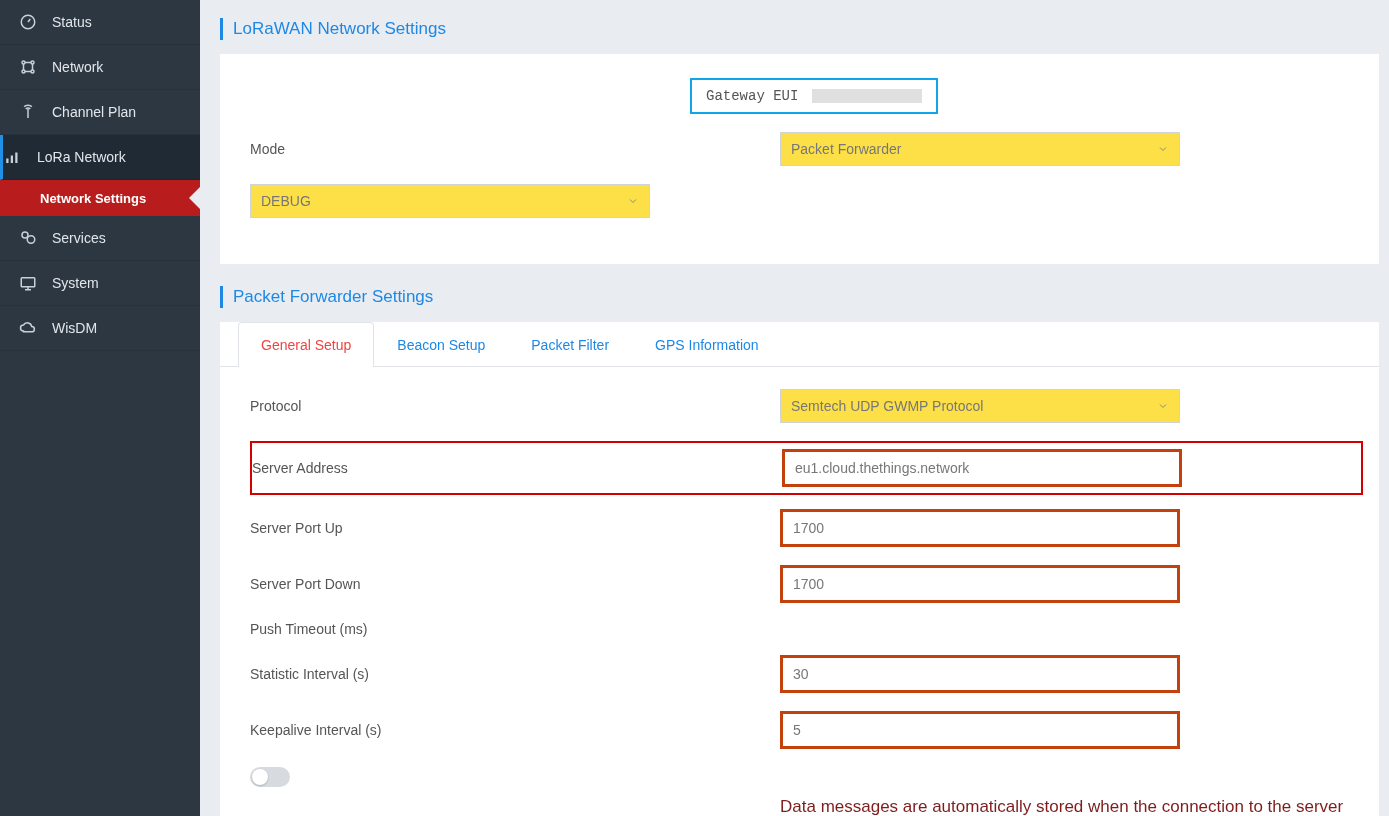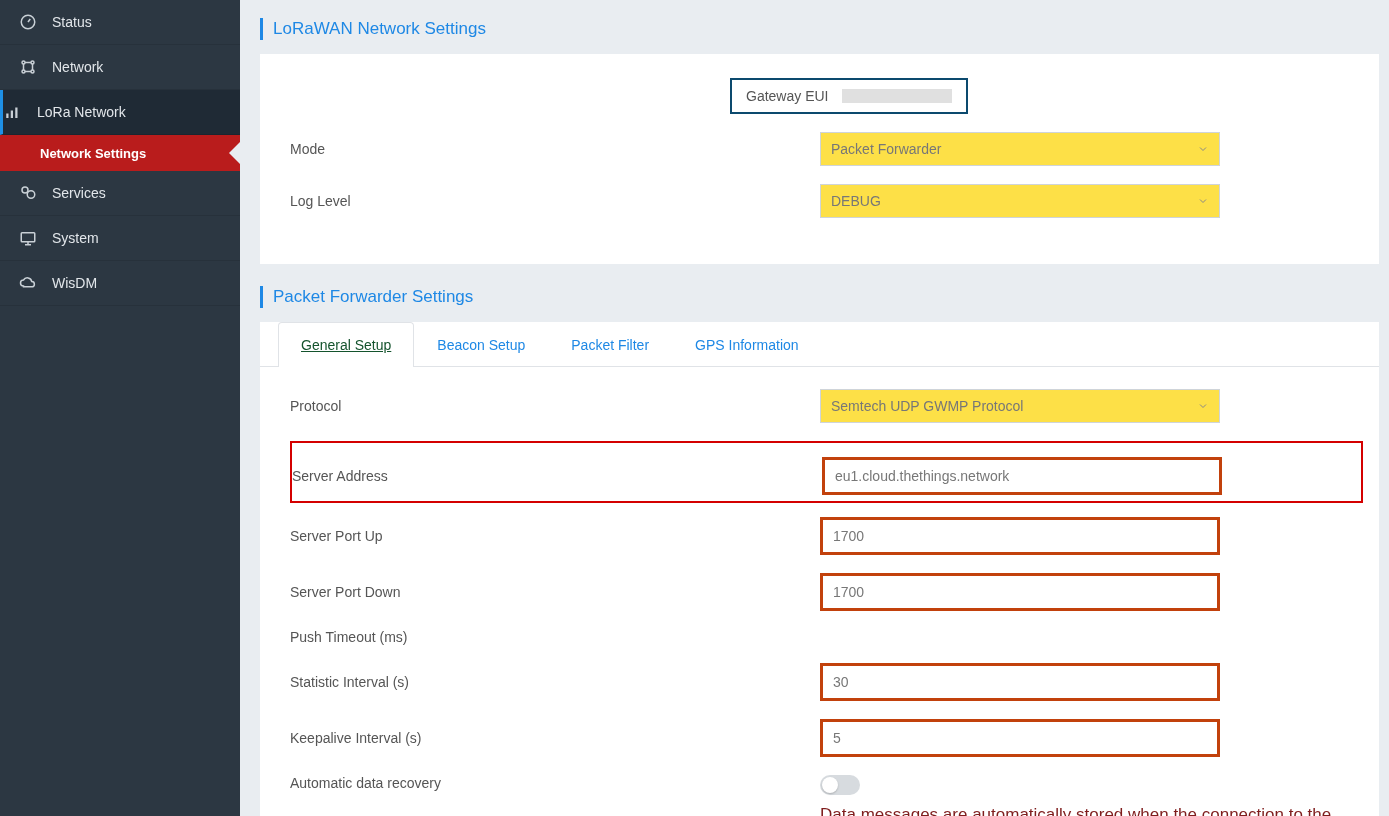--- a/index.html
+++ b/index.html
@@ -7,21 +7,21 @@
     font-family: Arial, Helvetica, sans-serif;
     font-size: 14px;
     color: #333;
     background: #e9edf1;
     width: 1389px;
     height: 816px;
     overflow: hidden;
     display: flex;
   }
   .sidebar {
-    width: 240px;
+    width: 200px;
     background: #2c3742;
     color: #c9d0d6;
     flex-shrink: 0;
   }
   .sidebar-item {
     display: flex;
     align-items: center;
     padding: 12px 18px;
     cursor: pointer;
     border-bottom: 1px solid rgba(0,0,0,0.1);
@@ -123,26 +123,25 @@
   .tab {
     padding: 14px 22px;
     font-size: 14px;
     cursor: pointer;
     color: #1e88e5;
     border: 1px solid transparent;
     border-bottom: none;
     margin-bottom: -1px;
   }
   .tab.active {
-    color: #14532d;
+    color: #ef4444;
     border-color: #e0e3e7;
     background: #fff;
     border-top-left-radius: 4px;
     border-top-right-radius: 4px;
-    text-decoration: underline;
   }
   .hint {
     font-size: 17px; color: #7f1d1d; margin-top: 4px;
   }
   .toggle {
     width: 40px; height: 20px; border-radius: 10px;
     background: #d7dbdf; position: relative; cursor: pointer;
   }
   .toggle .knob {
     width: 16px; height: 16px; border-radius: 50%;
@@ -169,20 +168,30 @@
       <svg width="18" height="18" viewBox="0 0 24 24" fill="none" stroke="currentColor" stroke-width="2">
           <circle cx="6" cy="6" r="2"></circle>
           <circle cx="18" cy="6" r="2"></circle>
           <circle cx="6" cy="18" r="2"></circle>
           <circle cx="18" cy="18" r="2"></circle>
           <path d="M8 6h8M6 8v8M18 8v8M8 18h8"></path>
         </svg>
     </span>
     <span class="label">Network</span>
   </div>
+  <div class="sidebar-item">
+    <span class="icon">
+      <svg width="18" height="18" viewBox="0 0 24 24" fill="none" stroke="currentColor" stroke-width="2">
+          <path d="M12 20V8"></path>
+          <path d="M7 5c1-1.5 3-2 5-2s4 .5 5 2"></path>
+          <path d="M9 8c.7-.8 2-1.2 3-1.2s2.3.4 3 1.2"></path>
+        </svg>
+    </span>
+    <span class="label">Channel Plan</span>
+  </div>
   <div class="sidebar-item active">
     <span class="icon">
       <svg width="18" height="18" viewBox="0 0 24 24" fill="currentColor">
           <rect x="3" y="14" width="3" height="6"></rect>
           <rect x="9" y="10" width="3" height="10"></rect>
           <rect x="15" y="6" width="3" height="14"></rect>
         </svg>
     </span>
     <span class="label">LoRa Network</span>
   </div>
@@ -220,41 +229,40 @@
 <div class="main">
 
   <div class="section-title-wrap">
     <div class="section-title-bar"></div>
     <div class="section-title">LoRaWAN Network Settings</div>
   </div>
 
   <div class="panel">
 
     <div style="display:flex; justify-content:flex-start;">
-      <div style="border:2px solid #0c4a6e; padding:8px 14px; display:flex; align-items:center; margin-left:440px; margin-bottom:18px;">
+      <div style="border:2px solid #0ea5e9; padding:8px 14px; display:flex; align-items:center; margin-left:440px; margin-bottom:18px;font-family:Liberation Mono, monospace;">
         <span style="color:#555; margin-right:14px;">Gateway EUI</span>
         <span class="eui-value"></span>
       </div>
     </div>
 
     <div class="form-row">
       <div class="form-label">Mode</div>
       <div class="form-field wide">
         <div class="select-box"><span>Packet Forwarder</span>
           <span class="chevron">
               <svg width="12" height="12" viewBox="0 0 24 24" fill="none" stroke="#888" stroke-width="2">
                 <path d="M6 9l6 6 6-6"></path>
               </svg>
             </span>
         </div>
       </div>
     </div>
 
     <div class="form-row">
-      <div class="form-label">Log Level</div>
       <div class="form-field wide">
         <div class="select-box"><span>DEBUG</span>
           <span class="chevron">
               <svg width="12" height="12" viewBox="0 0 24 24" fill="none" stroke="#888" stroke-width="2">
                 <path d="M6 9l6 6 6-6"></path>
               </svg>
             </span>
         </div>
       </div>
     </div>
@@ -279,21 +287,21 @@
         <div class="select-box"><span>Semtech UDP GWMP Protocol</span>
           <span class="chevron">
               <svg width="12" height="12" viewBox="0 0 24 24" fill="none" stroke="#888" stroke-width="2">
                 <path d="M6 9l6 6 6-6"></path>
               </svg>
             </span>
         </div>
       </div>
     </div>
 
-    <div style="border:2px solid #d40000; padding:14px 14px 6px 0; margin:0 -14px 14px 0;">
+    <div style="border:2px solid #d40000; padding:6px 14px 6px 0; margin:0 -14px 14px 0;">
       <div class="form-row" style="margin-bottom:0;">
         <div class="form-label">Server Address</div>
         <div class="form-field wide">
           <input class="input-box" value="eu1.cloud.thethings.network" style="">
         </div>
       </div>
     </div>
 
     <div class="form-row">
       <div class="form-label">Server Port Up</div>
@@ -308,21 +316,20 @@
     </div>
     <div class="form-row">
       <div class="form-label">Statistic Interval (s)</div>
       <div class="form-field wide"><input class="input-box" value="30" style=""></div>
     </div>
     <div class="form-row">
       <div class="form-label">Keepalive Interval (s)</div>
       <div class="form-field wide"><input class="input-box" value="5" style=""></div>
     </div>
     <div class="form-row" style="align-items:flex-start; margin-bottom:6px;">
-      <div class="form-label">Automatic data recovery</div>
       <div class="form-field">
         <div class="toggle">
             <div class="knob"></div>
           </div>
       </div>
     </div>
     <div class="form-row" style="margin-bottom:14px;">
       <div class="form-label"></div>
       <div class="hint" style="flex:1;">Data messages are automatically stored when the connection to the server is lost</div>
     </div>

